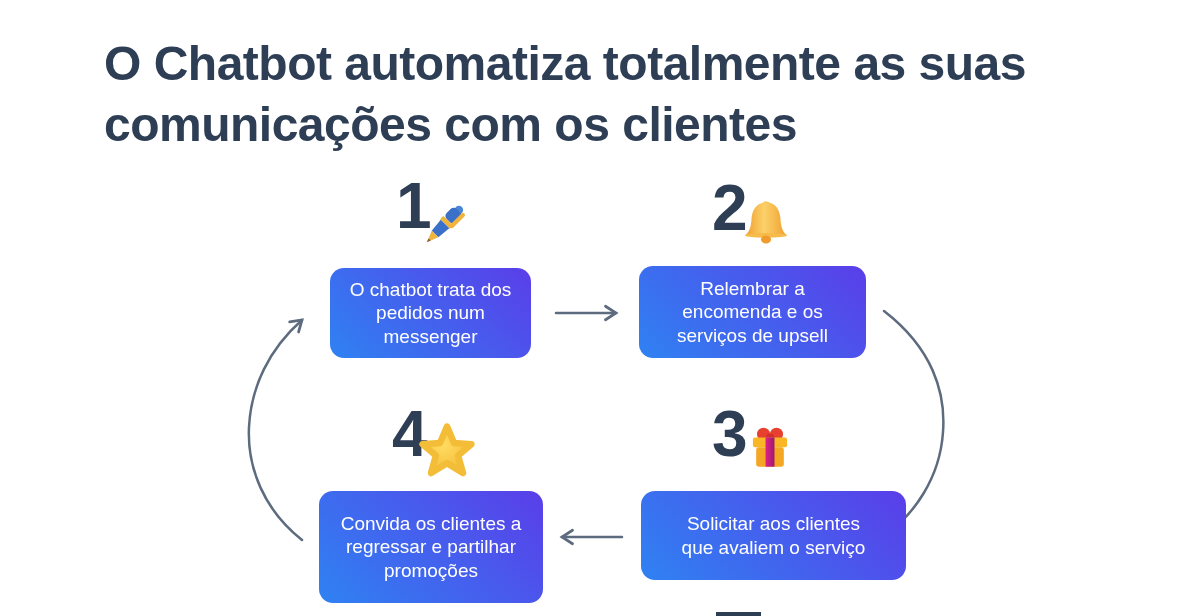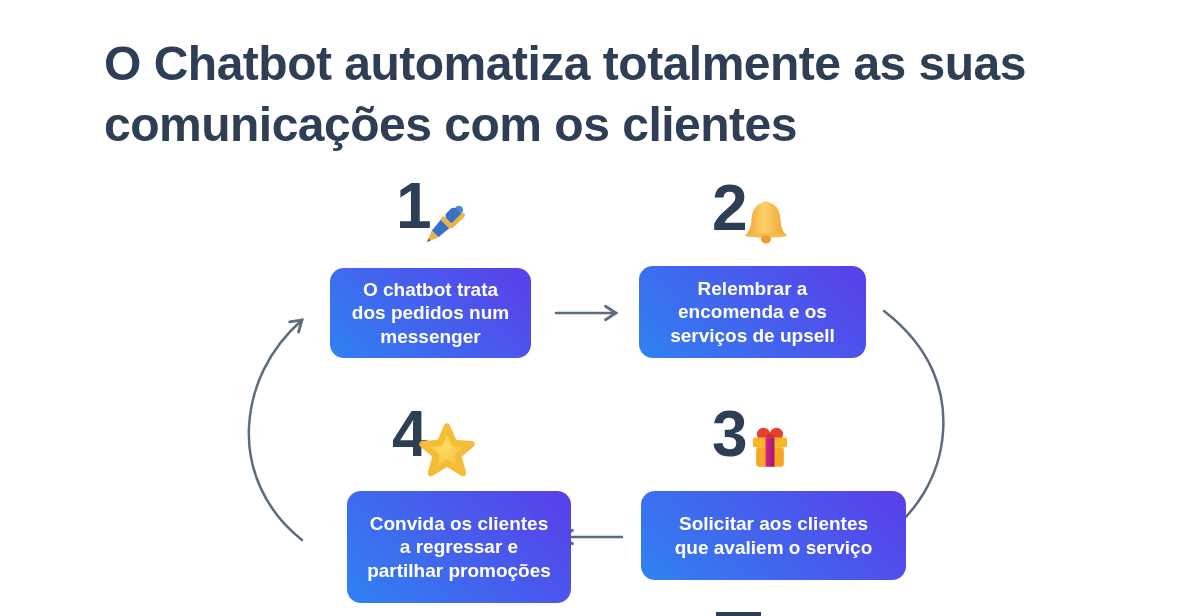--- a/index.html
+++ b/index.html
@@ -47,21 +47,21 @@
     position: absolute;
     border-radius: 14px;
     background: linear-gradient(45deg, #2f82f2 0%, #5a3ee9 100%);
     color: #ffffff;
     display: flex;
     align-items: center;
     justify-content: center;
     text-align: center;
     font-size: 19px;
     line-height: 1.22;
-    font-weight: 700;
+    font-weight: 400;
     z-index: 1;
   }
   .step-card .card-label { display: block; }
 
   
   .num-1  { left: 396px; top: 174px; }
   .icon-1 { left: 412px; top: 196px; }
   .card-1 { left: 330px; top: 268px; width: 201px; height: 90px;  padding: 0 18px; }
 
   
@@ -70,21 +70,21 @@
   .card-2 { left: 639px; top: 266px; width: 227px; height: 92px;  padding: 0 15px; }
 
   
   .num-3  { left: 712px; top: 402px; }
   .icon-3 { left: 744px; top: 418px; }
   .card-3 { left: 641px; top: 491px; width: 265px; height: 89px;  padding: 0 29px; }
 
   
   .num-4  { left: 392px; top: 402px; }
   .icon-4 { left: 417px; top: 418px; }
-  .card-4 { left: 319px; top: 491px; width: 224px; height: 112px; padding: 0 20px; margin-left: 28px; }
+  .card-4 { left: 319px; top: 491px; width: 224px; height: 112px; padding: 0 20px; }
 
   .arrows-layer {
     position: absolute;
     left: 0; top: 0;
     width: 1188px; height: 616px;
     pointer-events: none;
     z-index: 0;
   }
 
   .next-step-fragment {

